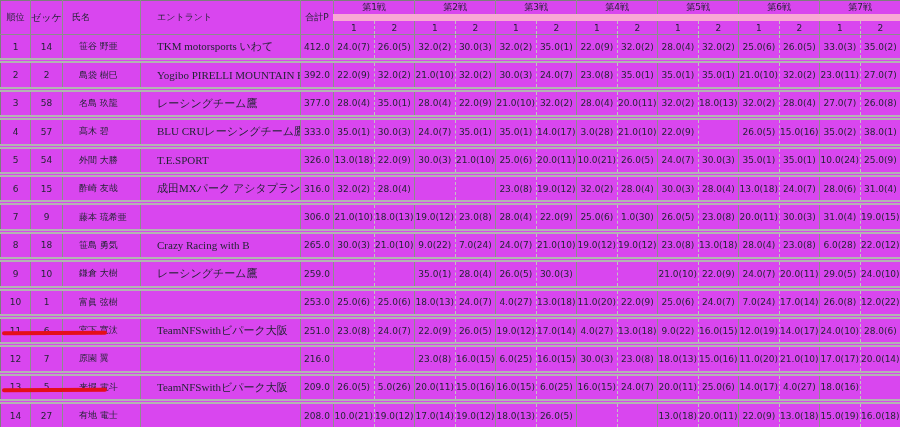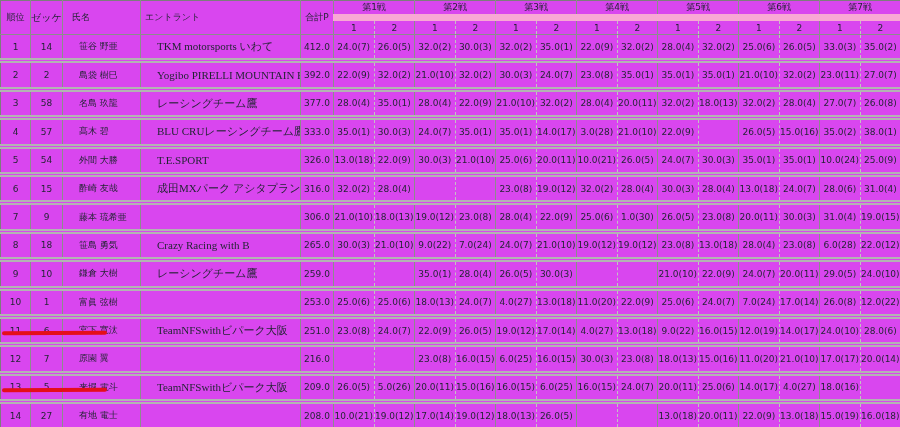--- a/index.html
+++ b/index.html
@@ -58,21 +58,21 @@
         <col style="width: 40.5px;">
         <col style="width: 40.5px;">
         <col style="width: 40.5px;">
         <col style="width: 40.5px;">
       </colgroup>
     <thead>
       <tr class="rounds" id="rounds-row">
         <th rowspan="2">順位</th>
         <th rowspan="2" class="small bl">ゼッケン</th>
         <th rowspan="2" class="bl" style="text-align:left;padding-left:9px;">氏名</th>
-        <th rowspan="2" class="bl" style="text-align:left;padding-left:4px;">エントラント</th>
+        <th rowspan="2" class="bl" style="text-align:left;padding-left:16px;">エントラント</th>
         <th rowspan="2" class="bl">合計P</th>
       <th colspan="2" class="round bl">第1戦</th>
           <th colspan="2" class="round bl">第2戦</th>
           <th colspan="2" class="round bl">第3戦</th>
           <th colspan="2" class="round bl">第4戦</th>
           <th colspan="2" class="round bl">第5戦</th>
           <th colspan="2" class="round bl">第6戦</th>
           <th colspan="2" class="round bl">第7戦</th>
         </tr>
       <tr class="heats" id="heats-row">

